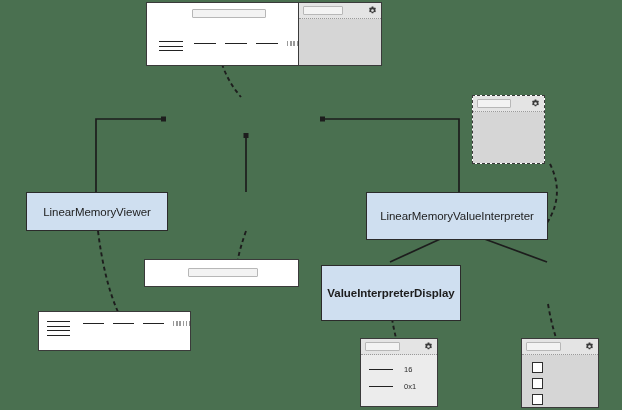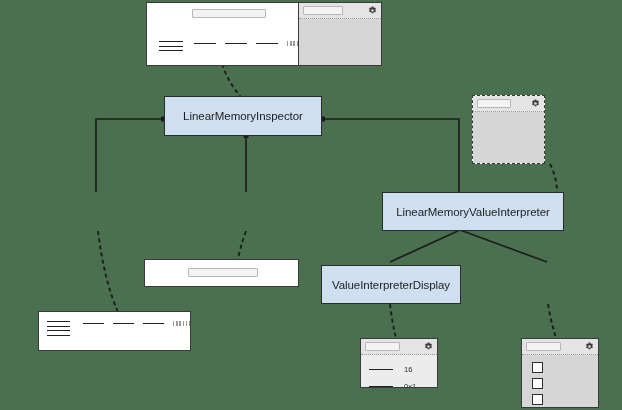--- a/index.html
+++ b/index.html
@@ -223,21 +223,21 @@
       <div class="dash" style="width:23px;"></div>
     </div>
     <div class="memrow" style="left:44px; top:9px;">
       <div class="dash" style="width:21px;"></div>
       <div class="dash" style="width:21px;"></div>
       <div class="dash" style="width:21px;"></div>
       <div class="dots" style="width:38px;"></div>
     </div>
   </div>
 
-  <div class="mock" style="left:360px; top:338px; width:78px; height:50px;">
+  <div class="mock" style="left:360px; top:338px; width:78px; height:69px;">
     <div class="mock-toolbar">
       <div class="pill" style="width:35px;"></div>
       <span class="gear">
         <svg viewBox="0 0 16 16">
             <path fill="#3a3a3a" d="M9.5.9h-3L6.2 2.6a5.6 5.6 0 0 0-1.3.7L3.3 2.6 1.8 5.2l1.3 1a5.6 5.6 0 0 0 0 1.5l-1.3 1 1.5 2.6 1.6-.7c.4.3.9.5 1.3.7l.3 1.7h3l.3-1.7c.4-.2.9-.4 1.3-.7l1.6.7 1.5-2.6-1.3-1a5.6 5.6 0 0 0 0-1.5l1.3-1-1.5-2.6-1.6.7a5.6 5.6 0 0 0-1.3-.7zM8 5.6a2.4 2.4 0 1 1 0 4.8 2.4 2.4 0 0 1 0-4.8z"></path>
           </svg>
       </span>
     </div>
     <div class="mock-body mock-body-white" style="padding:10px 0 0 8px; background:#ececec;">
       <div class="vi-row" style="margin-bottom:8px;">
@@ -260,28 +260,28 @@
           </svg>
       </span>
     </div>
     <div class="mock-body" style="padding:7px 0 0 10px;">
       <div class="checkbox" style="margin-bottom:5px;"></div>
       <div class="checkbox" style="margin-bottom:5px;"></div>
       <div class="checkbox"></div>
     </div>
   </div>
 
-  <div class="node" style="left:164px; top:96px; width:158px; height:40px;">
-    <span>LinearMemoryInspector</span>
-  </div>
-
-
-
-  <div class="node" style="left:382px; top:192px; width:182px; height:39px;">
+
+  <div class="node" style="left:26px; top:192px; width:142px; height:39px;">
+    <span>LinearMemoryViewer</span>
+  </div>
+
+
+  <div class="node" style="left:366px; top:192px; width:182px; height:48px;">
     <span>LinearMemoryValueInterpreter</span>
   </div>
 
-  <div class="node" style="left:321px; top:265px; width:140px; height:39px;">
+  <div class="node" style="left:321px; top:265px; width:140px; height:56px;font-weight:bold;">
     <span>ValueInterpreterDisplay</span>
   </div>
 
 
 </div>
 
 </body></html>

